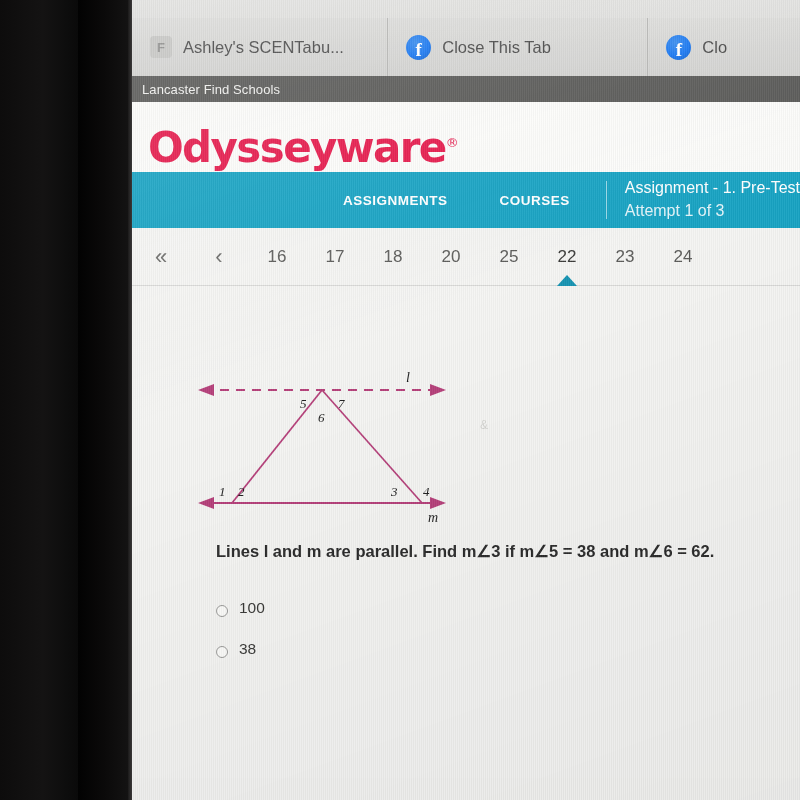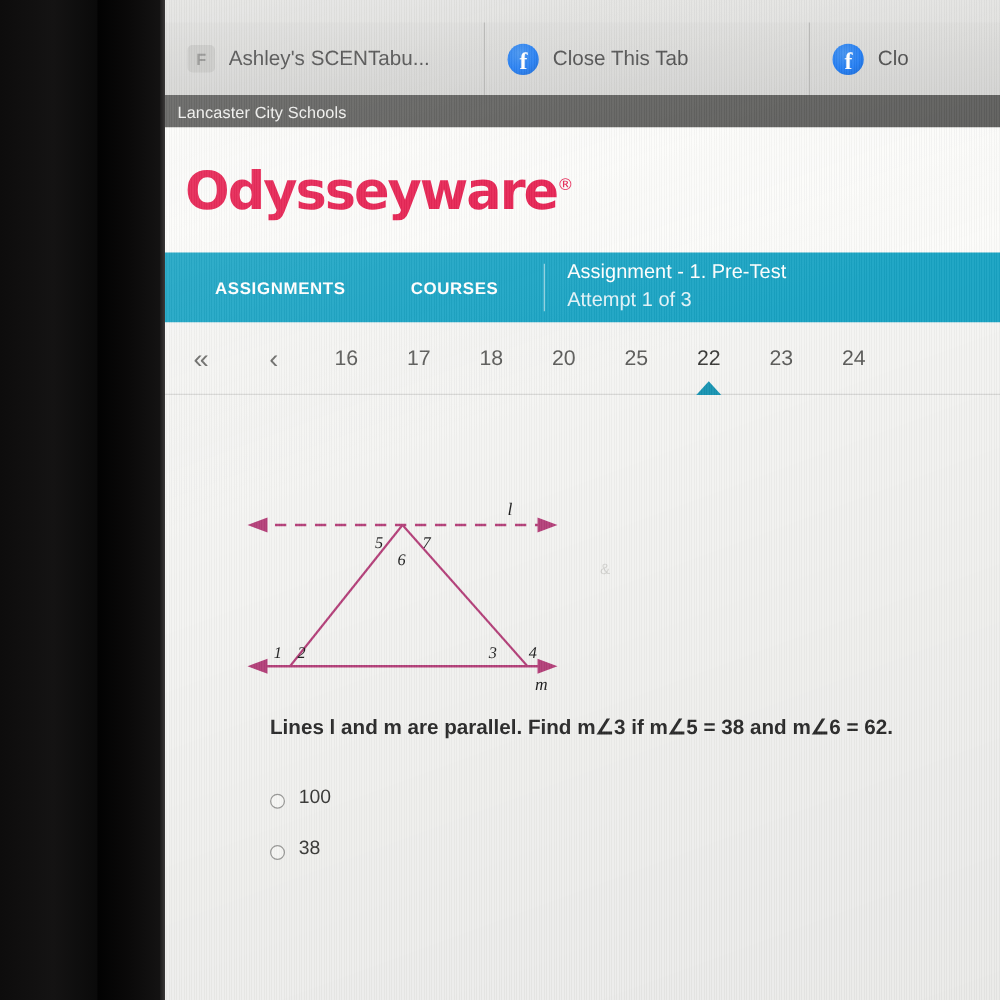--- a/index.html
+++ b/index.html
@@ -126,24 +126,24 @@
     padding-left: 10px;
   }
   #bookmark-lancaster {
     color: #f0f0ee;
     font-size: 13px;
     letter-spacing: 0.1px;
   }
 
   
   #logo-band {
-    height: 100px;
+    height: 70px;
     background: #fbfbf9;
     display: flex;
-    align-items: center;
+    align-items: flex-end;
     padding-left: 16px;
   }
   #logo-text {
     font-size: 42px;
     font-weight: bold;
     color: #e51a4c;
     letter-spacing: -1.6px;
     font-family: "DejaVu Sans", sans-serif;
     position: relative;
   }
@@ -154,20 +154,21 @@
     letter-spacing: 0;
   }
 
   
   #navbar {
     height: 56px;
     background: #18a3c3;
     display: flex;
     align-items: center;
     color: #ffffff;
+    justify-content: flex-end;
   }
   .nav-link {
     font-size: 13.5px;
     font-weight: bold;
     letter-spacing: 0.5px;
     padding: 0 26px;
   }
   #nav-assignments { margin-left: 14px; }
   #nav-divider {
     width: 1px;
@@ -306,21 +307,21 @@
       </div>
 
       <div class="tab tab-3">
         <span class="favicon-fb">f</span>
         <span class="tab-title">Clo</span>
       </div>
 
     </div>
 
     <div id="bookmarks-bar">
-      <span id="bookmark-lancaster">Lancaster City Schools</span>
+      <span id="bookmark-lancaster">Lancaster Find Schools</span>
     </div>
 
     <div id="logo-band">
       <div id="logo-text">
         <span>Odysseyware</span><span id="logo-reg">®</span>
       </div>
     </div>
 
     <div id="navbar">
       <span class="nav-link" id="nav-assignments">ASSIGNMENTS</span>

